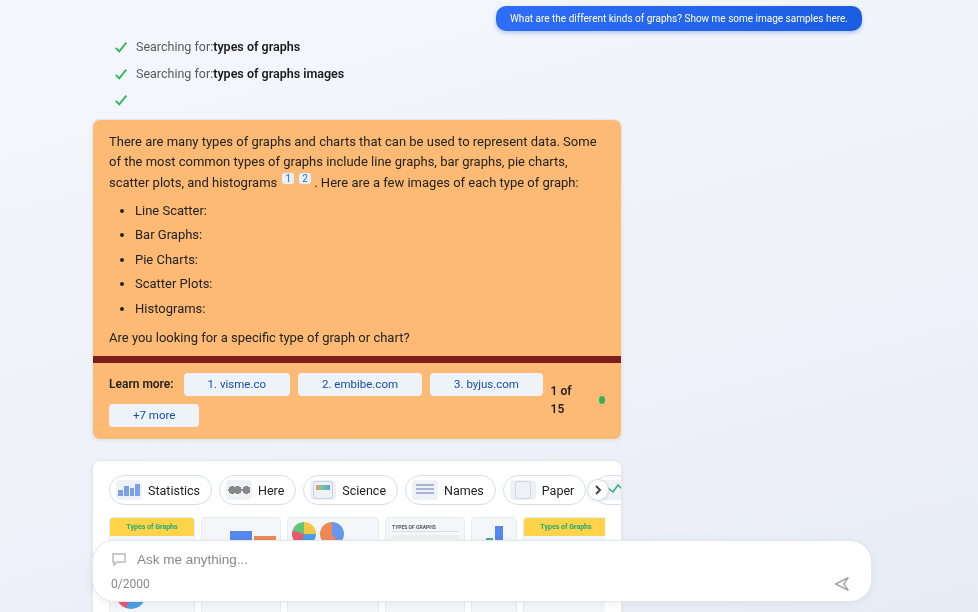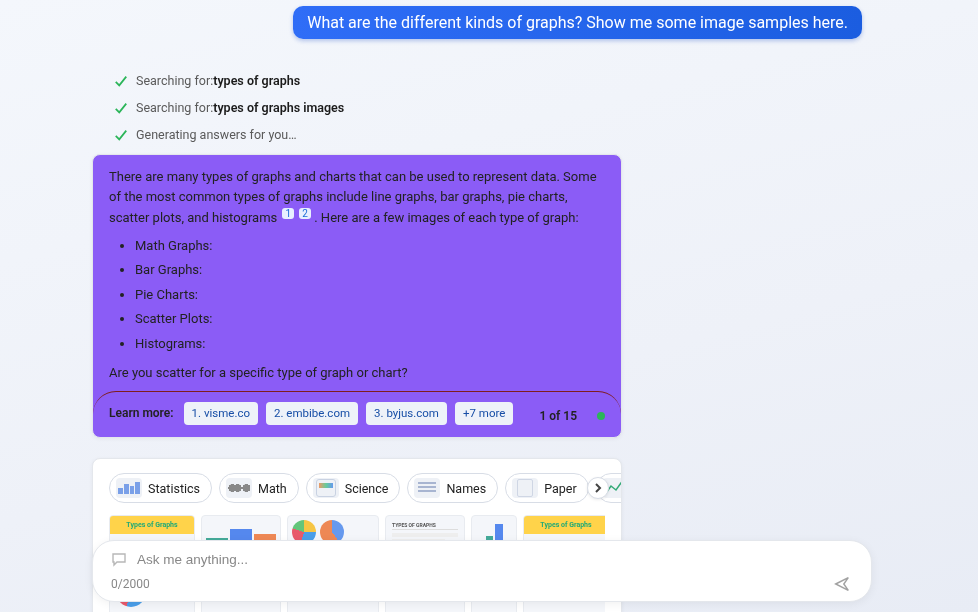--- a/index.html
+++ b/index.html
@@ -21,68 +21,67 @@
     width: 780px;
   }
 
   
   .user-row { display: flex; justify-content: flex-end; padding-top: 6px; padding-right: 10px; }
   .user-bubble {
     background: linear-gradient(90deg, #2f6df7 0%, #1b5de0 100%);
     color: #fff;
     padding: 7px 14px;
     border-radius: 10px;
-    font-size: 16px;
+    font-size: 10px;
     box-shadow: 0 2px 4px rgba(30,80,200,.3);
   }
 
   
-  .progress { margin-top: 34px; margin-left: 22px; }
+  .progress { margin-top: 8px; margin-left: 22px; }
   .progress-row { display: flex; align-items: center; margin-bottom: 12px; font-size: 12.5px; color: #3b3b3b; }
   .check {
     width: 14px; height: 14px; margin-right: 8px;
     display: inline-flex; align-items: center; justify-content: center;
   }
   .check svg { width: 14px; height: 14px; stroke: #2bb559; stroke-width: 2; fill: none; }
   .progress-row .lbl { color: #5a5a5a; }
   .progress-row strong { font-weight: 600; color: #1b1b1b; }
 
   
   .answer-card {
     margin-top: 6px;
-    background: #8b5cf6;
+    background: #fdba74;
     border: 1px solid #e4e7ec;
     border-radius: 8px;
     padding: 12px 16px 0 16px;
     width: 530px;
     box-shadow: 0 1px 4px rgba(0,0,0,.05);
     font-size: 13px;
     line-height: 1.5;
     color: #222;
   }
   .answer-card p { margin-bottom: 8px; }
   .answer-card ul { margin: 4px 0 10px 26px; list-style: disc; }
   .answer-card li { margin-bottom: 5px; }
   .sup { color: #1b6dd8; font-size: 10px; vertical-align: super; background:#e8f0ff; padding:0 3px; border-radius:3px; margin-left:2px; }
   .closing { margin-top: 6px; margin-bottom: 12px; }
 
   .learn-row {
-    border-top: 1px solid #7f1d1d;
+    border-top: 7px solid #7f1d1d;
     margin: 0 -16px;
     padding: 10px 16px 12px 16px;
     display: flex;
-    align-items: flex-end;
+    align-items: center;
     justify-content: space-between;
     font-size: 12px;
-    border-radius: 23px;
   }
   .learn-left { display: flex; align-items: center; gap: 8px; flex-wrap: wrap; }
   .learn-left .lbl { font-weight: 600; color: #222; margin-right: 2px; }
   .ref-chip {
-    background: #eef2f9; color: #174ea6; padding: 3px 8px; border-radius: 4px; font-size: 11.5px; cursor: pointer;
+    background: #eef2f9; color: #174ea6; padding: 3px 24px; border-radius: 4px; font-size: 11.5px; cursor: pointer;
   }
   .counter { color: #222; font-size: 12px; font-weight: 600; display:flex; align-items:center; gap:20px;}
   .counter .dot { width:8px; height:8px; border-radius:50%; background:#2bb559; display:inline-block;}
 
   
   .images-card {
     margin-top: 20px;
     background: #fff;
     border: 1px solid #e4e7ec;
     border-radius: 8px;
@@ -217,39 +216,38 @@
         </span>
       <span class="lbl">Searching for: </span>
       <strong>types of graphs images</strong>
     </div>
     <div class="progress-row">
       <span class="check">
           <svg viewBox="0 0 16 16">
             <polyline points="2,9 6,13 14,3"></polyline>
           </svg>
         </span>
-      <span class="lbl">Generating answers for you…</span>
     </div>
   </div>
 
   <div class="answer-card">
     <p>
       <span>There are many types of graphs and charts that can be used to represent data. Some of the most common types of graphs include line graphs, bar graphs, pie charts, scatter plots, and histograms</span>
       <span class="sup">1</span>
       <span class="sup">2</span>
       <span>. Here are a few images of each type of graph:</span>
     </p>
     <ul>
-      <li>Math Graphs:</li>
+      <li>Line Scatter:</li>
       <li>Bar Graphs:</li>
       <li>Pie Charts:</li>
       <li>Scatter Plots:</li>
       <li>Histograms:</li>
     </ul>
-    <p class="closing">Are you scatter for a specific type of graph or chart?</p>
+    <p class="closing">Are you looking for a specific type of graph or chart?</p>
 
     <div class="learn-row">
       <div class="learn-left">
         <span class="lbl">Learn more:</span>
         <span class="ref-chip">1. visme.co</span>
         <span class="ref-chip">2. embibe.com</span>
         <span class="ref-chip">3. byjus.com</span>
         <span class="ref-chip">+7 more</span>
       </div>
       <div class="counter">
@@ -270,21 +268,21 @@
               <span></span>
               <span></span>
             </span>
           </span>
         <span>Statistics</span>
       </div>
       <div class="filter-chip">
         <span class="thumb">
             <span class="ft-math"></span>
           </span>
-        <span>Math</span>
+        <span>Here</span>
       </div>
       <div class="filter-chip">
         <span class="thumb">
             <span class="ft-sci"></span>
           </span>
         <span>Science</span>
       </div>
       <div class="filter-chip">
         <span class="thumb">
             <span class="ft-names">

